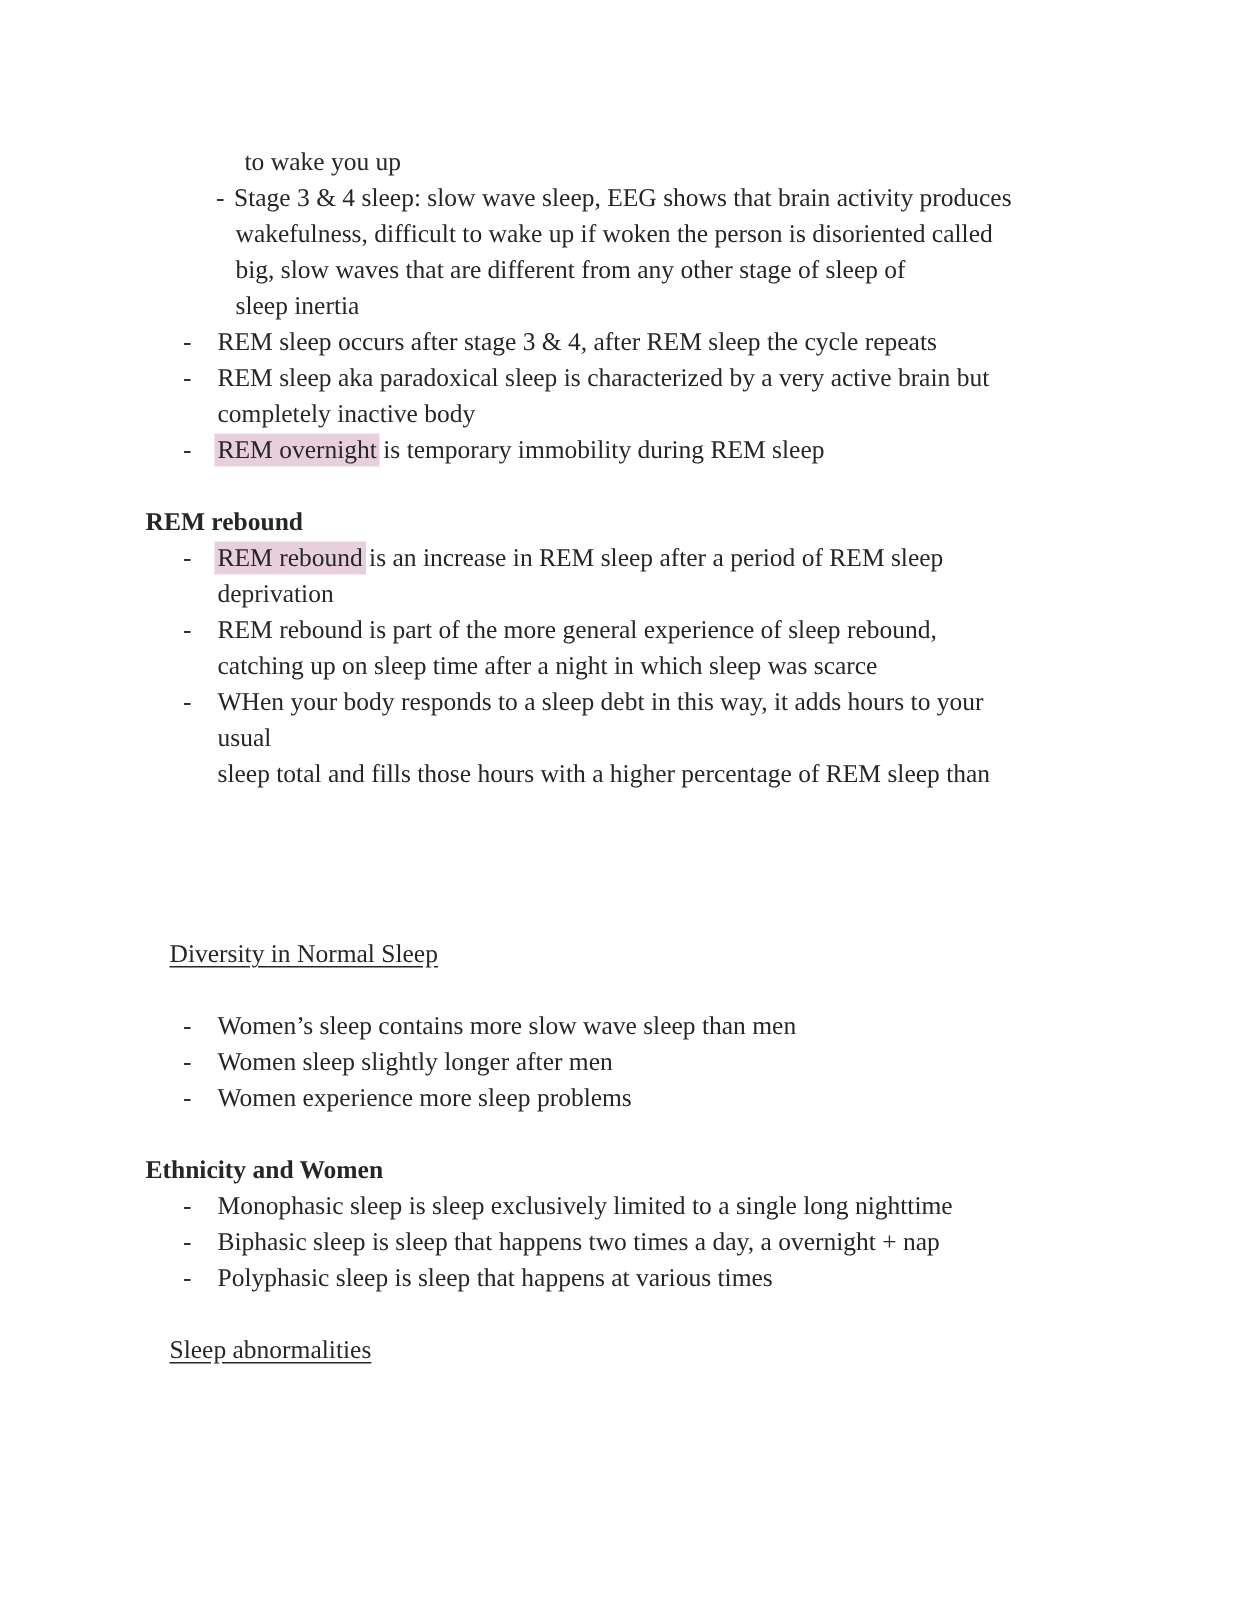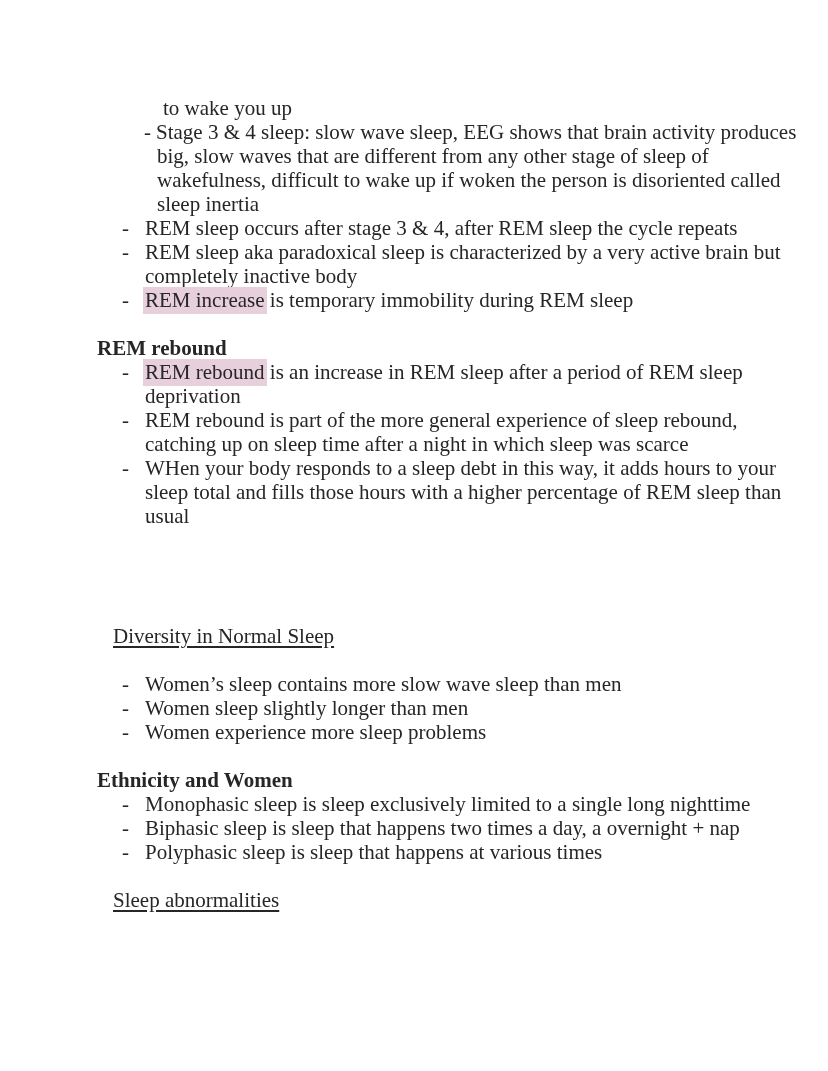--- a/index.html
+++ b/index.html
@@ -7,21 +7,21 @@
     padding: 0;
     background: #ffffff;
   }
   .page {
     position: relative;
     width: 828px;
     height: 1071px;
     background: var(--page-bg, #ffffff);
     overflow: hidden;
     font-family: "Liberation Serif", serif;
-    font-size: 21px;
+    font-size: 17px;
     color: var(--text-color, #262626);
   }
   .content {
     position: absolute;
     left: 97px;
     top: 96px;
     width: 706px;
   }
   .line {
     position: relative;
@@ -55,42 +55,42 @@
 <div class="page">
   <div class="content" id="doc-content">
       <div class="line cont3">
         <span class="text"><span>to wake you up</span></span>
       </div>
       <div class="line li2-start">
         <span class="marker">-</span>
         <span class="text"><span>Stage 3 &amp; 4 sleep: slow wave sleep, EEG shows that brain activity produces</span></span>
       </div>
       <div class="line li2-cont">
-        <span class="text"><span>big, slow waves that are different from any other stage of sleep of</span></span>
+        <span class="text"><span>wakefulness, difficult to wake up if woken the person is disoriented called</span></span>
       </div>
       <div class="line li2-cont">
-        <span class="text"><span>wakefulness, difficult to wake up if woken the person is disoriented called</span></span>
+        <span class="text"><span>big, slow waves that are different from any other stage of sleep of</span></span>
       </div>
       <div class="line li2-cont">
         <span class="text"><span>sleep inertia</span></span>
       </div>
       <div class="line li1-start">
         <span class="marker">-</span>
         <span class="text"><span>REM sleep occurs after stage 3 &amp; 4, after REM sleep the cycle repeats</span></span>
       </div>
       <div class="line li1-start">
         <span class="marker">-</span>
         <span class="text"><span>REM sleep aka paradoxical sleep is characterized by a very active brain but</span></span>
       </div>
       <div class="line li1-cont">
         <span class="text"><span>completely inactive body</span></span>
       </div>
       <div class="line li1-start">
         <span class="marker">-</span>
-        <span class="text"><span class="hl">REM increase</span><span> is temporary immobility during REM sleep</span></span>
+        <span class="text"><span class="hl">REM overnight</span><span> is temporary immobility during REM sleep</span></span>
       </div>
       <div class="line blank"></div>
       <div class="line h-bold">
         <span class="text"><span>REM rebound</span></span>
       </div>
       <div class="line li1-start">
         <span class="marker">-</span>
         <span class="text"><span class="hl">REM rebound</span><span> is an increase in REM sleep after a period of REM sleep</span></span>
       </div>
       <div class="line li1-cont">
@@ -101,40 +101,40 @@
         <span class="text"><span>REM rebound is part of the more general experience of sleep rebound,</span></span>
       </div>
       <div class="line li1-cont">
         <span class="text"><span>catching up on sleep time after a night in which sleep was scarce</span></span>
       </div>
       <div class="line li1-start">
         <span class="marker">-</span>
         <span class="text"><span>WHen your body responds to a sleep debt in this way, it adds hours to your</span></span>
       </div>
       <div class="line li1-cont">
-        <span class="text"><span>sleep total and fills those hours with a higher percentage of REM sleep than</span></span>
+        <span class="text"><span>usual</span></span>
       </div>
       <div class="line li1-cont">
-        <span class="text"><span>usual</span></span>
+        <span class="text"><span>sleep total and fills those hours with a higher percentage of REM sleep than</span></span>
       </div>
       <div class="line blank"></div>
       <div class="line blank"></div>
       <div class="line blank"></div>
       <div class="line blank"></div>
       <div class="line h-underline">
         <span class="text"><span>Diversity in Normal Sleep</span></span>
       </div>
       <div class="line blank"></div>
       <div class="line li1-start">
         <span class="marker">-</span>
         <span class="text"><span>Women’s sleep contains more slow wave sleep than men</span></span>
       </div>
       <div class="line li1-start">
         <span class="marker">-</span>
-        <span class="text"><span>Women sleep slightly longer than men</span></span>
+        <span class="text"><span>Women sleep slightly longer after men</span></span>
       </div>
       <div class="line li1-start">
         <span class="marker">-</span>
         <span class="text"><span>Women experience more sleep problems</span></span>
       </div>
       <div class="line blank"></div>
       <div class="line h-bold">
         <span class="text"><span>Ethnicity and Women</span></span>
       </div>
       <div class="line li1-start">

